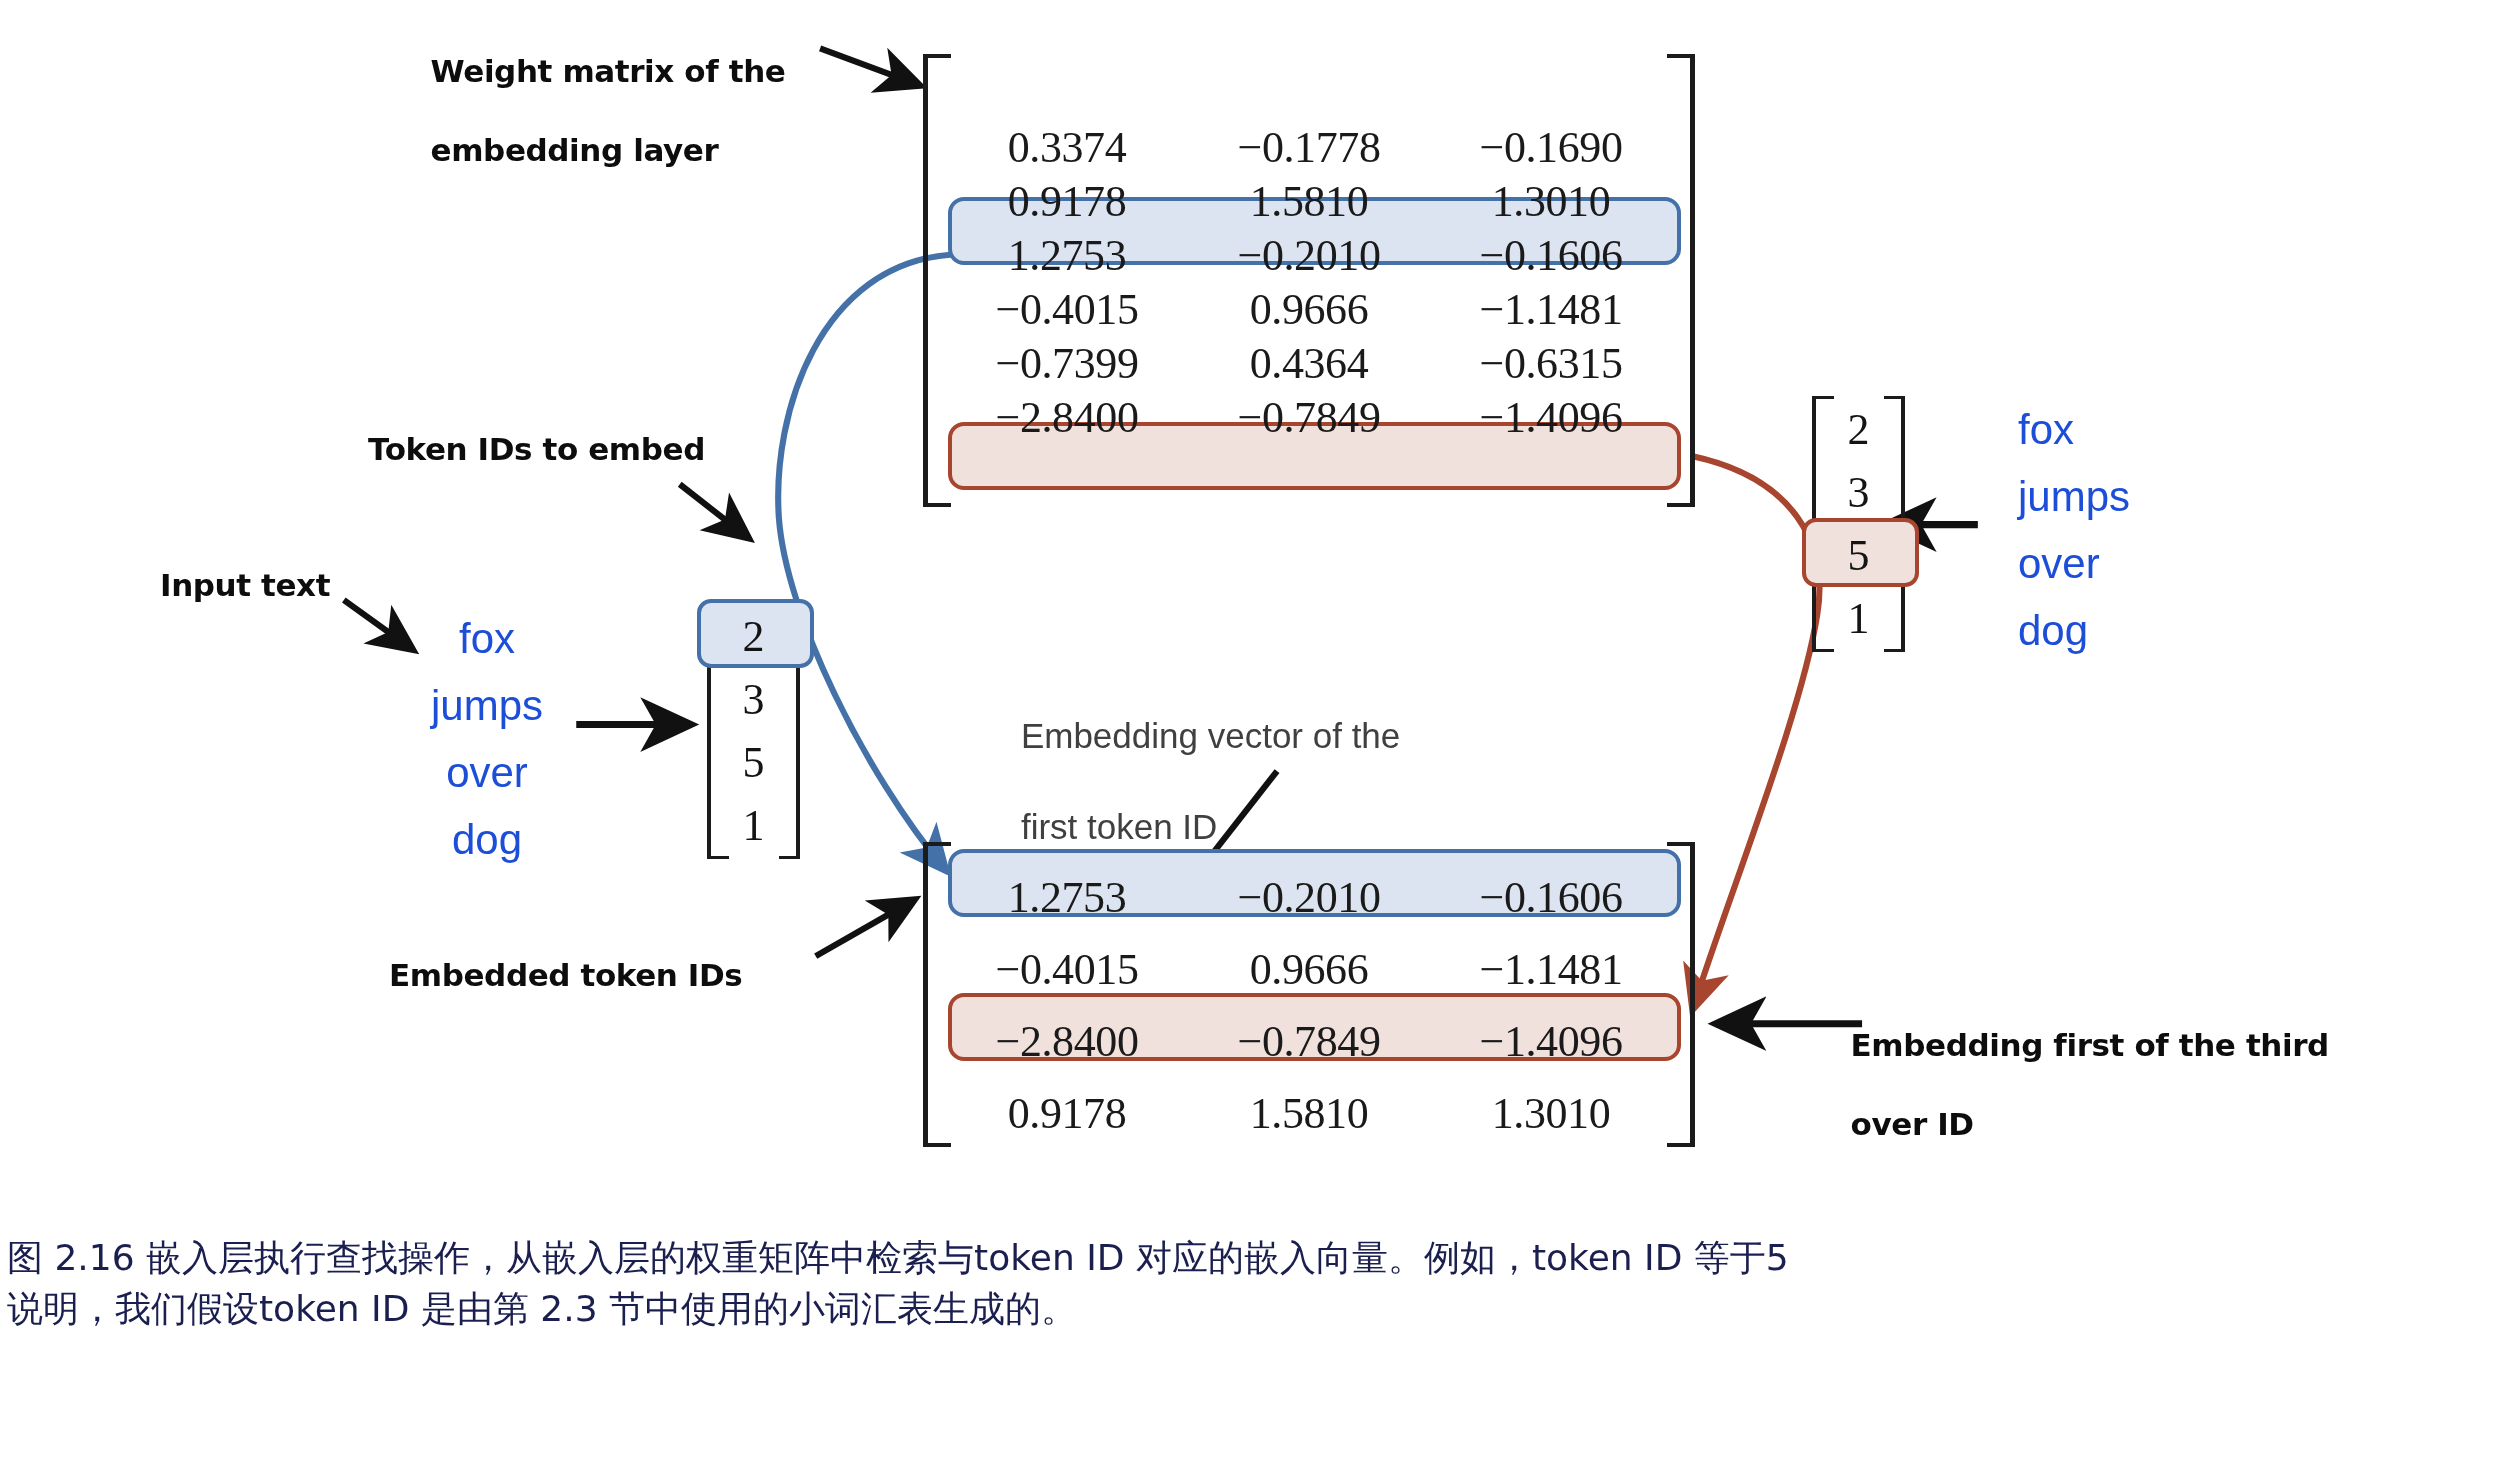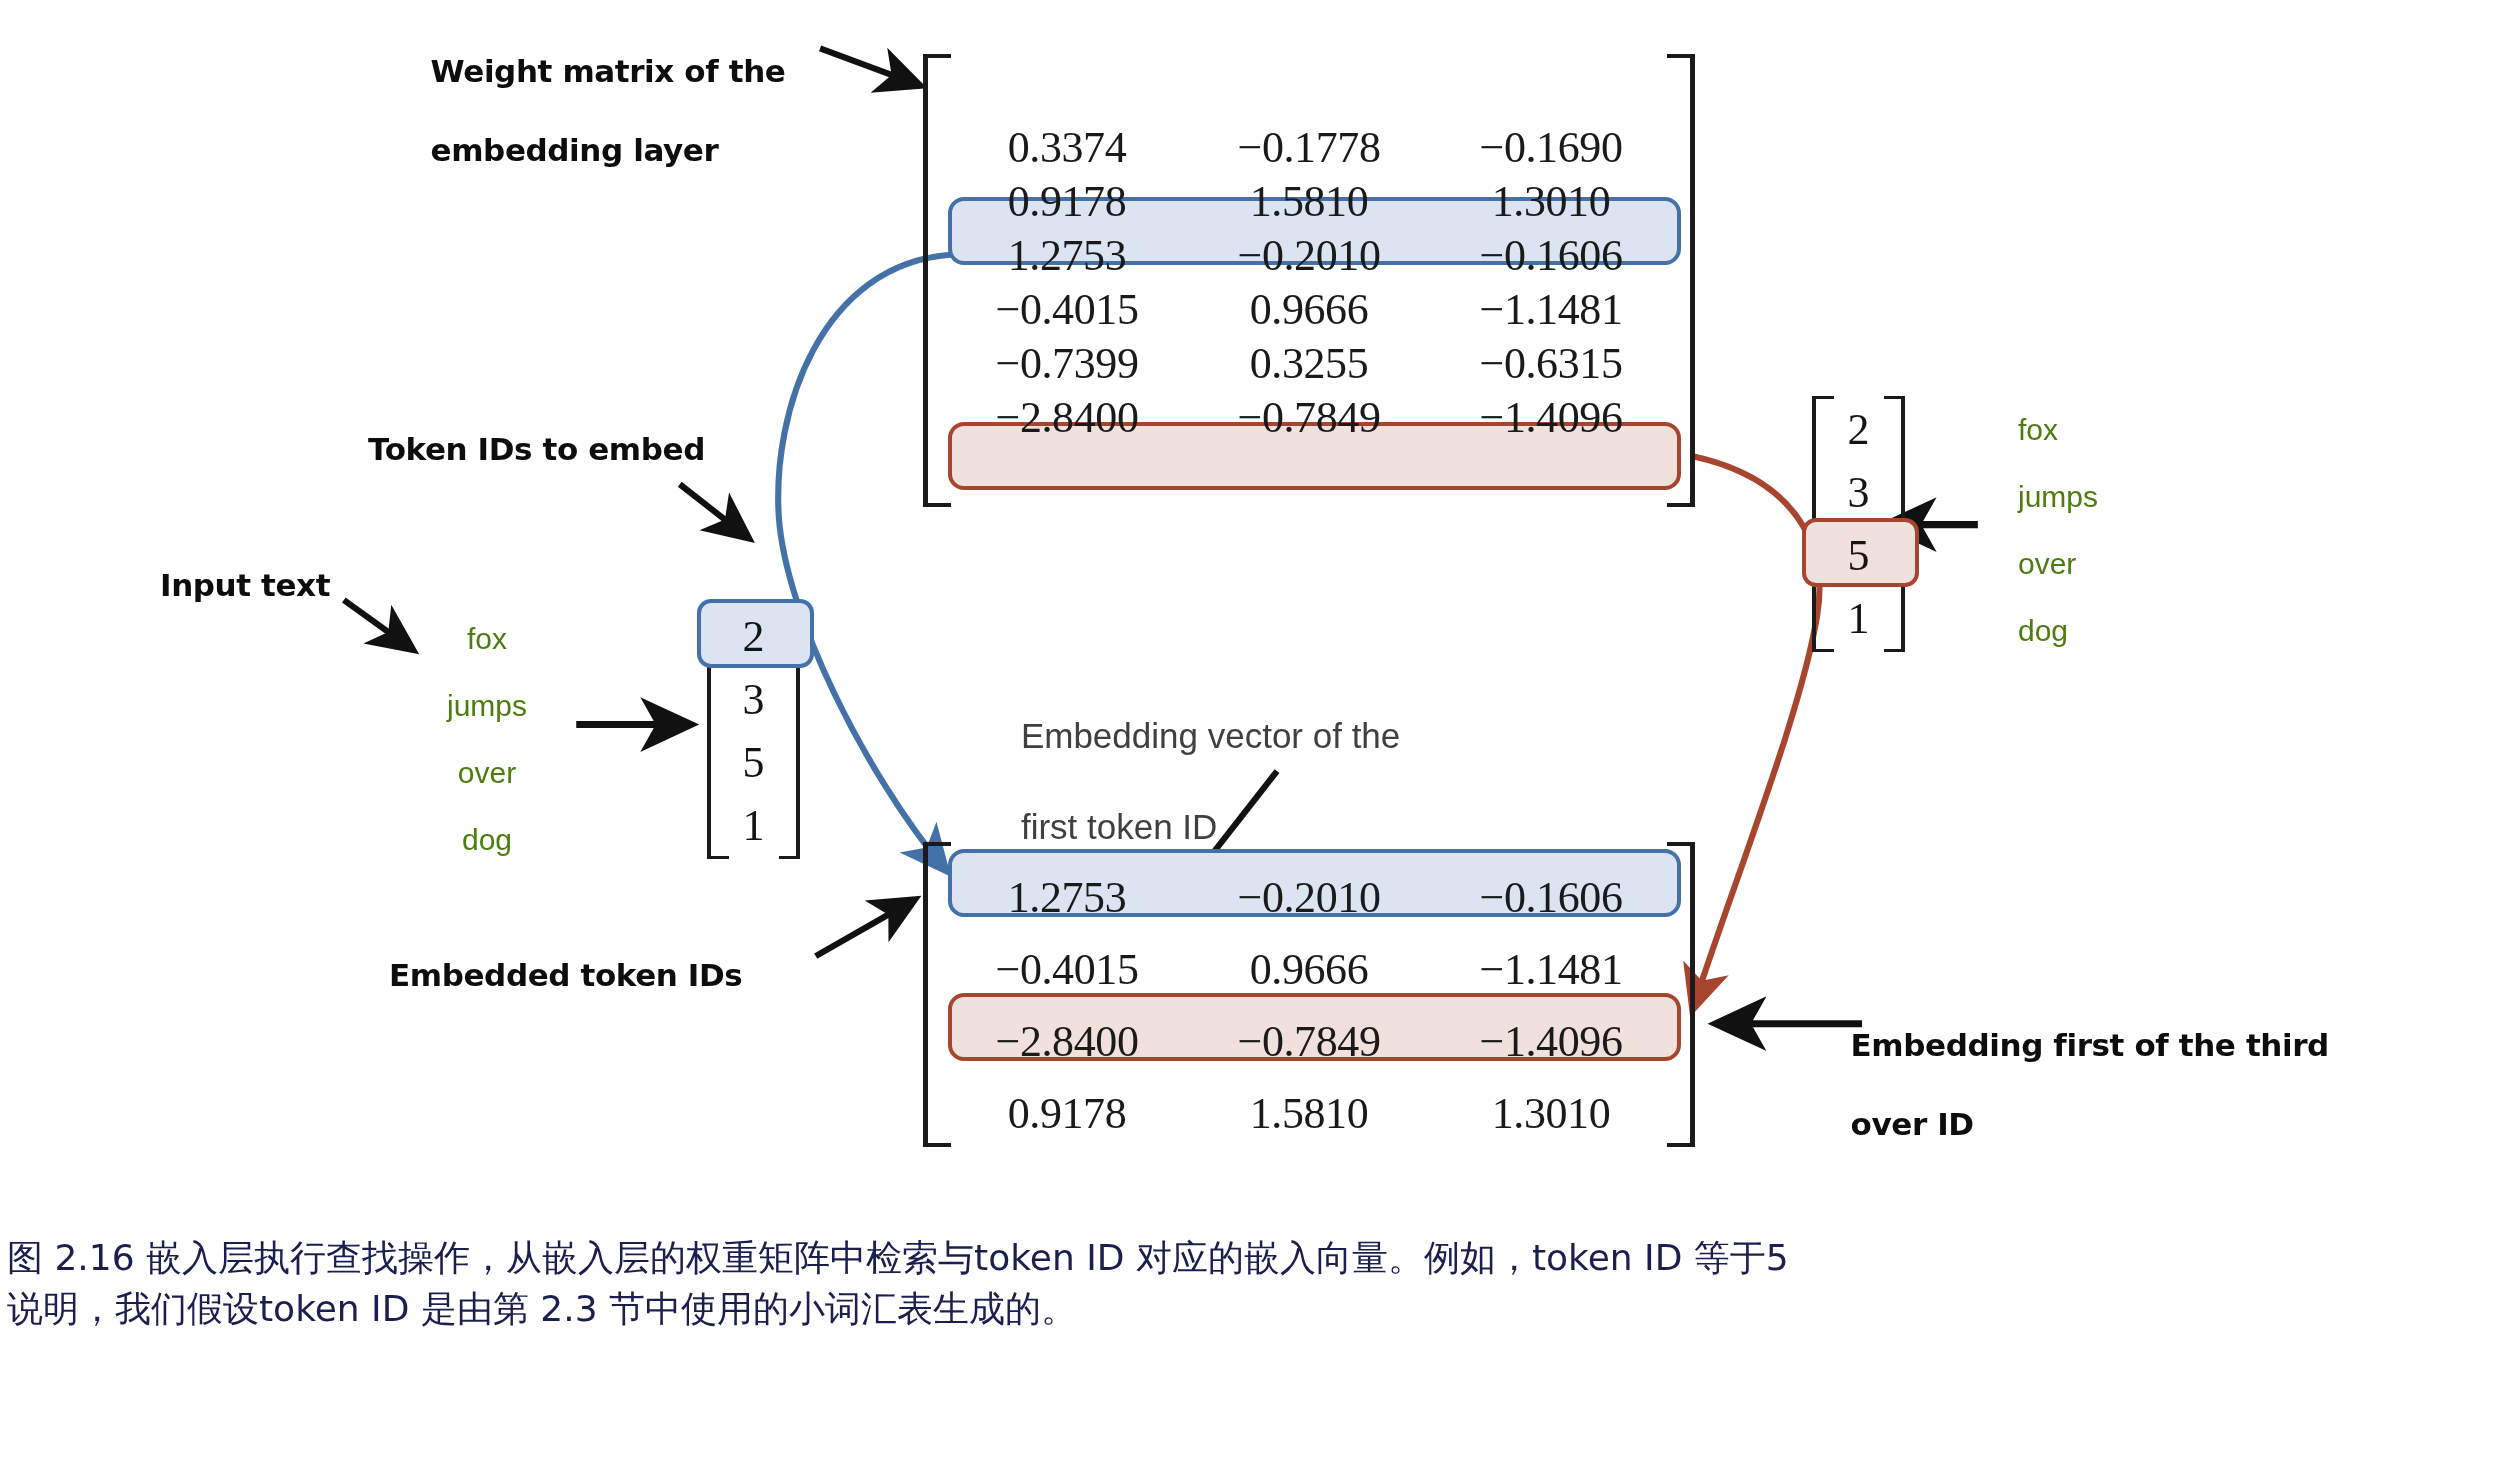--- a/index.html
+++ b/index.html
@@ -13,21 +13,21 @@
 
   .lbl-bold{position:absolute;font-family:"DejaVu Sans",sans-serif;
             font-weight:700;color:#0d0d0d;font-size:31px;line-height:1.28;
             letter-spacing:-0.4px;white-space:pre;}
   .lbl-plain{position:absolute;font-family:Liberation Sans, sans-serif;
              font-weight:400;color:#404040;font-size:35px;line-height:1.3;
              white-space:pre;}
 
   
   .wordcol{position:absolute;text-align:center;font-family:"Liberation Sans",sans-serif;
-           font-size:30px;color:#4d7c0f;line-height:67px;}
+           font-size:42px;color:#1d4ed8;line-height:67px;}
 
   
   .vec{position:absolute;}
   .vec .brk{position:absolute;top:0;bottom:0;width:17.5px;
             border-top:3.5px solid #1b1b1b;border-bottom:3.5px solid #1b1b1b;}
   .vec .brk.l{left:0;border-left:4.4px solid #1b1b1b;}
   .vec .brk.r{right:0;border-right:4.4px solid #1b1b1b;}
   .vec .cells{position:absolute;left:0;right:0;top:0;bottom:0;
               display:flex;flex-direction:column;justify-content:center;}
   .vec .cell{font-family:"Liberation Serif",serif;font-size:44px;color:#141414;
@@ -184,21 +184,21 @@
         <div class="c">−0.2010</div>
         <div class="c">−0.1606</div>
       </div>
       <div class="mrow">
         <div class="c">−0.4015</div>
         <div class="c">0.9666</div>
         <div class="c">−1.1481</div>
       </div>
       <div class="mrow">
         <div class="c">−0.7399</div>
-        <div class="c">0.3255</div>
+        <div class="c">0.4364</div>
         <div class="c">−0.6315</div>
       </div>
       <div class="mrow">
         <div class="c">−2.8400</div>
         <div class="c">−0.7849</div>
         <div class="c">−1.4096</div>
       </div>
     </div>
   </div>
 

